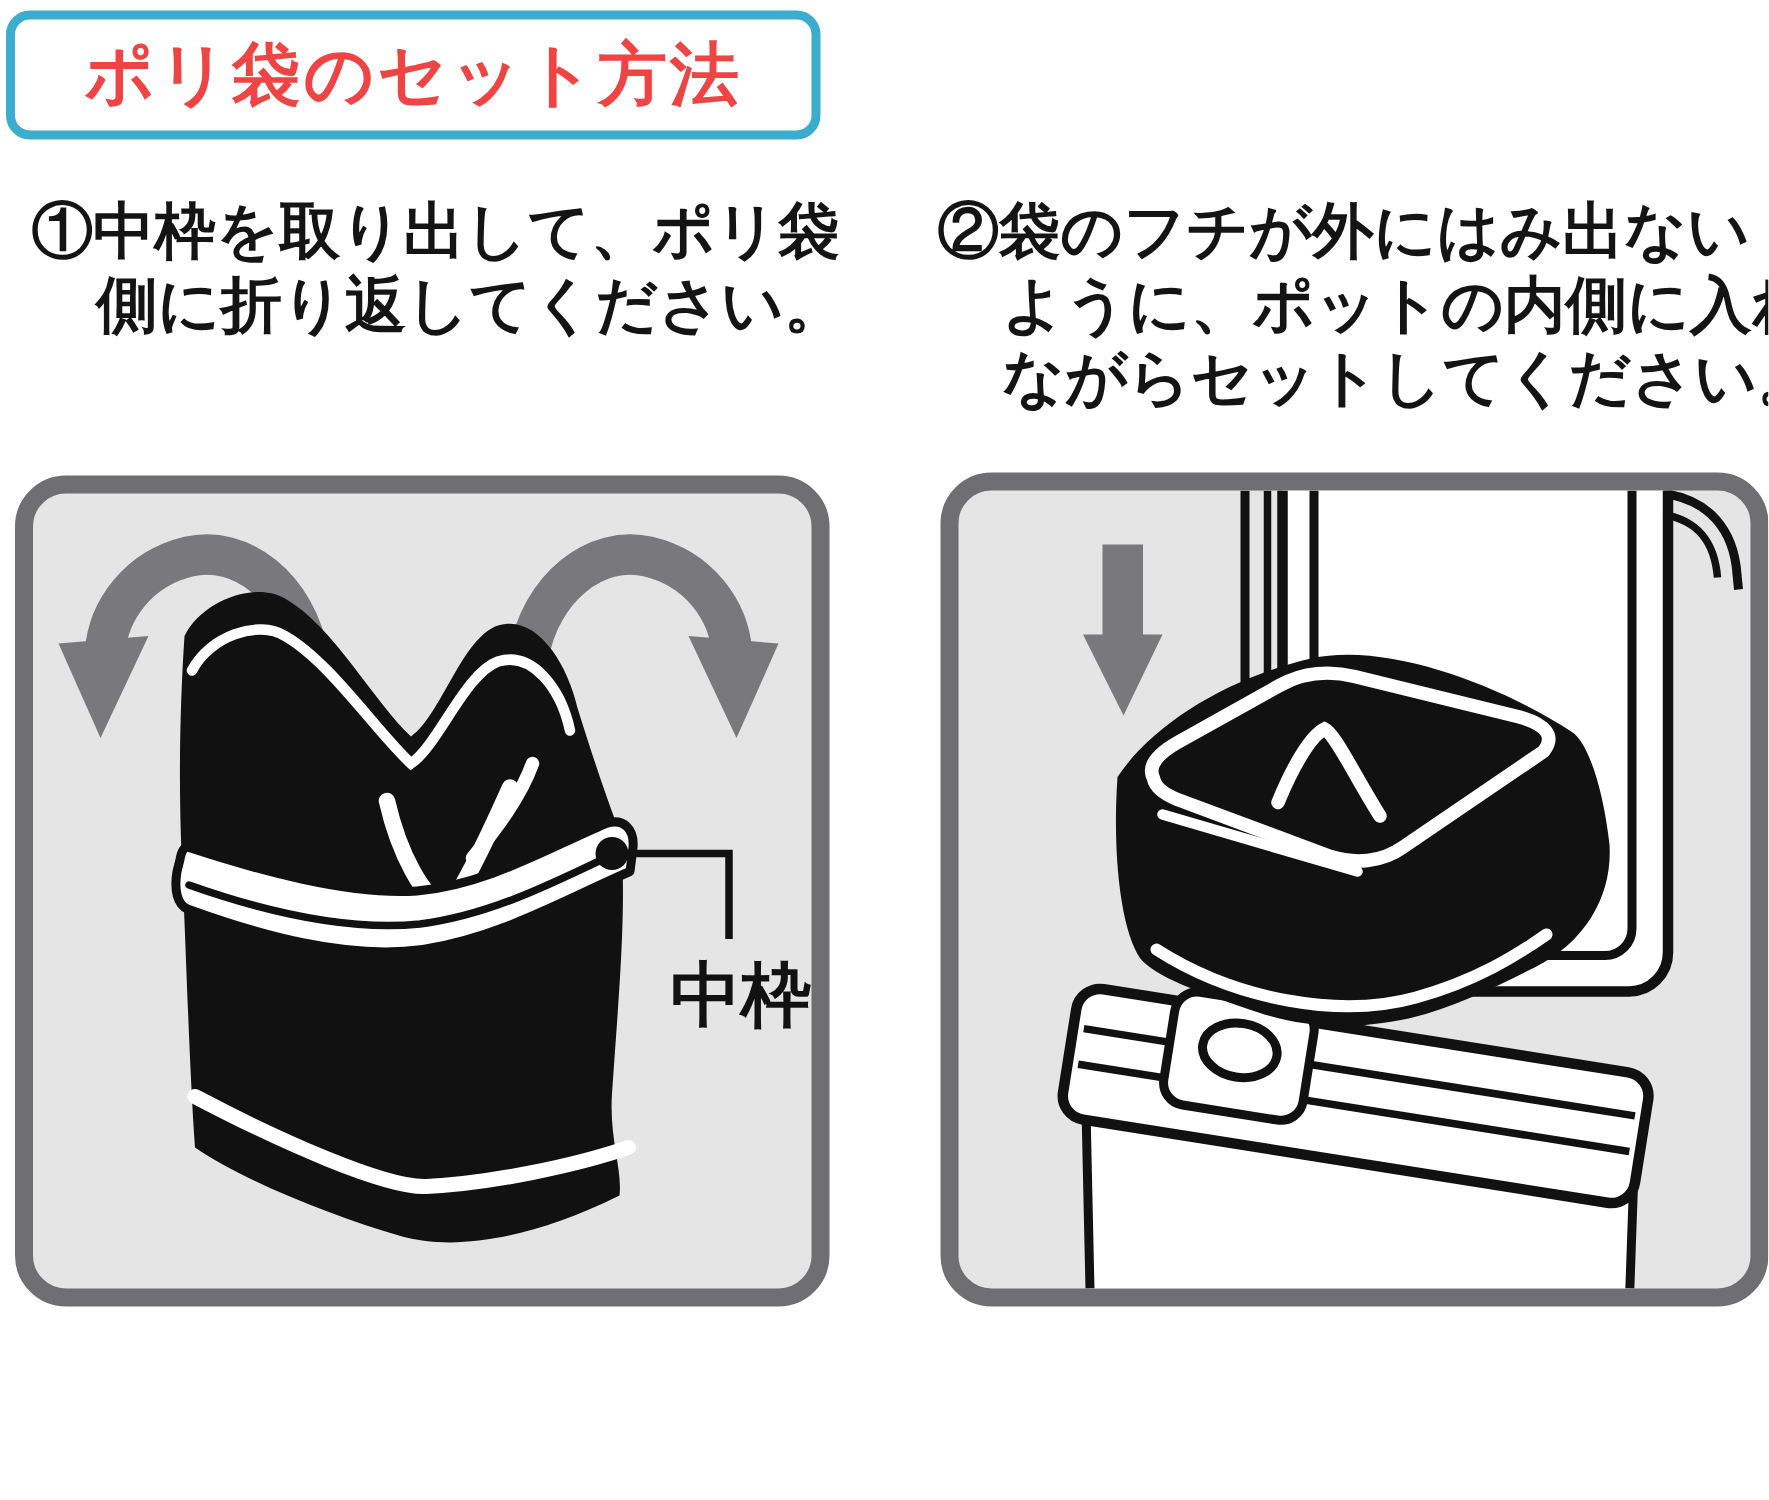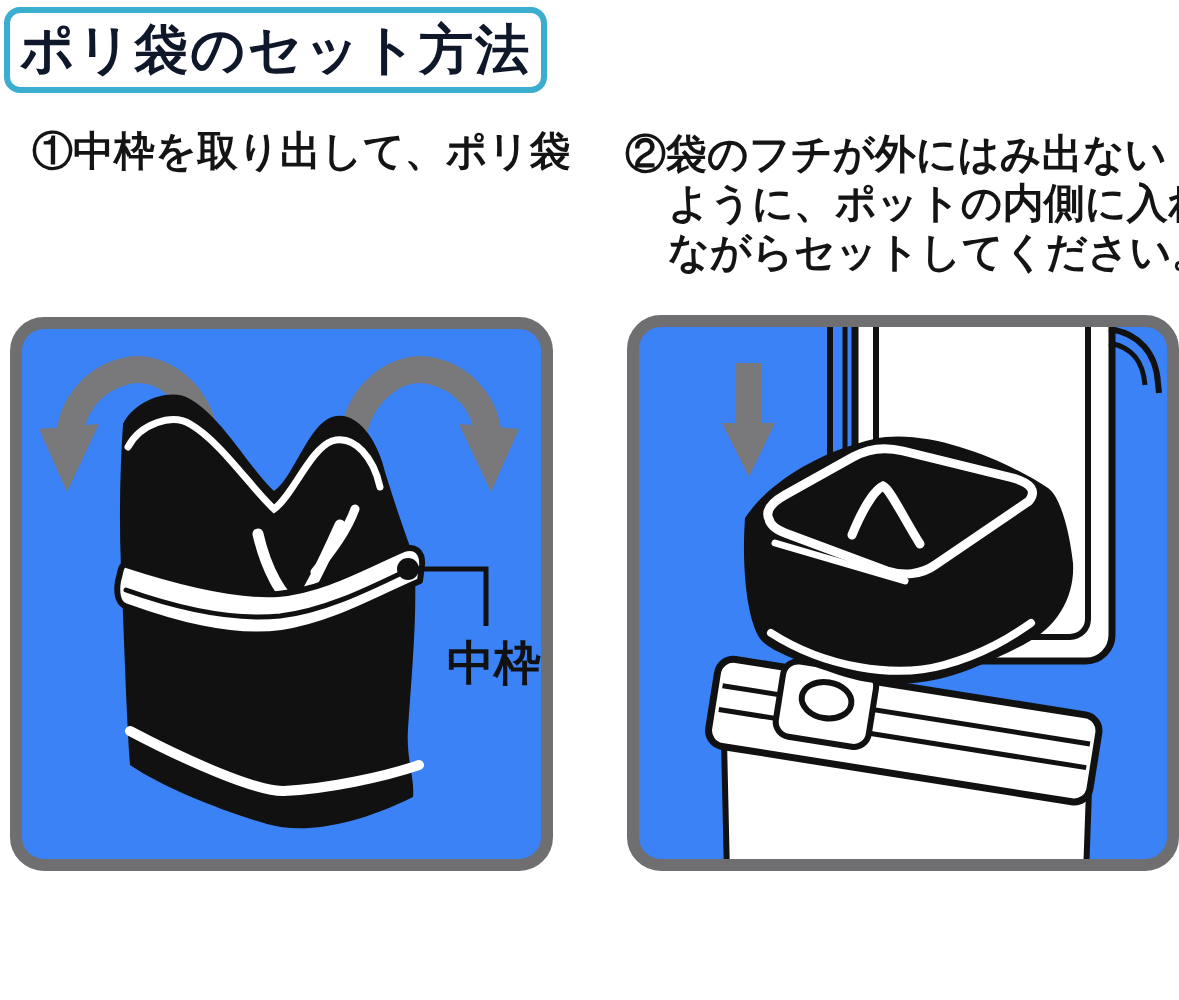--- a/index.html
+++ b/index.html
@@ -6,48 +6,49 @@
   .page{
     position:relative;width:1179px;height:1000px;background:#ffffff;overflow:hidden;
     font-family:"Liberation Sans",sans-serif;color:#141414;
   }
   .title-box{
     position:absolute;left:4px;top:7px;width:543px;height:86px;
     border:6px solid #3badce;border-radius:16px;box-sizing:border-box;
     display:flex;align-items:center;justify-content:center;background:#fff;
   }
   .title-text{
-    color:#0f172a;font-size:54px;font-weight:bold;letter-spacing:2px;white-space:nowrap;
+    color:#ef4444;font-size:46px;font-weight:bold;letter-spacing:2px;white-space:nowrap;
   }
   .step{
     position:absolute;top:130px;font-size:41px;font-weight:600;line-height:49px;
     color:#141414;white-space:nowrap;
   }
-  #step1{left:32px;font-family:Liberation Mono, monospace;}
+  #step1{left:21px;}
   #step2{left:625px;}
   .step .cont{padding-left:43px;}
   .panel{
     position:absolute;border:12px solid #6f6f72;border-radius:34px;
-    box-sizing:border-box;background:#3b82f6;overflow:hidden;
+    box-sizing:border-box;background:#e5e5e5;overflow:hidden;
   }
   #panel-left{left:10px;top:317px;width:543px;height:554px;}
   #panel-right{left:627px;top:315px;width:552px;height:556px;}
   .panel svg{display:block;width:100%;height:100%;}
 </style>
 </head>
 <body>
 
 <div class="page">
 
   <div class="title-box">
     <span class="title-text">ポリ袋のセット方法</span>
   </div>
 
   <div class="step" id="step1">
     <div>①中枠を取り出して、ポリ袋</div>
+    <div class="cont">側に折り返してください。</div>
   </div>
 
   <div class="step" id="step2">
     <div>②袋のフチが外にはみ出ない</div>
     <div class="cont">ように、ポットの内側に入れ</div>
     <div class="cont">ながらセットしてください。</div>
   </div>
 
   <div class="panel" id="panel-left">
     <svg viewBox="0 0 519 530">

